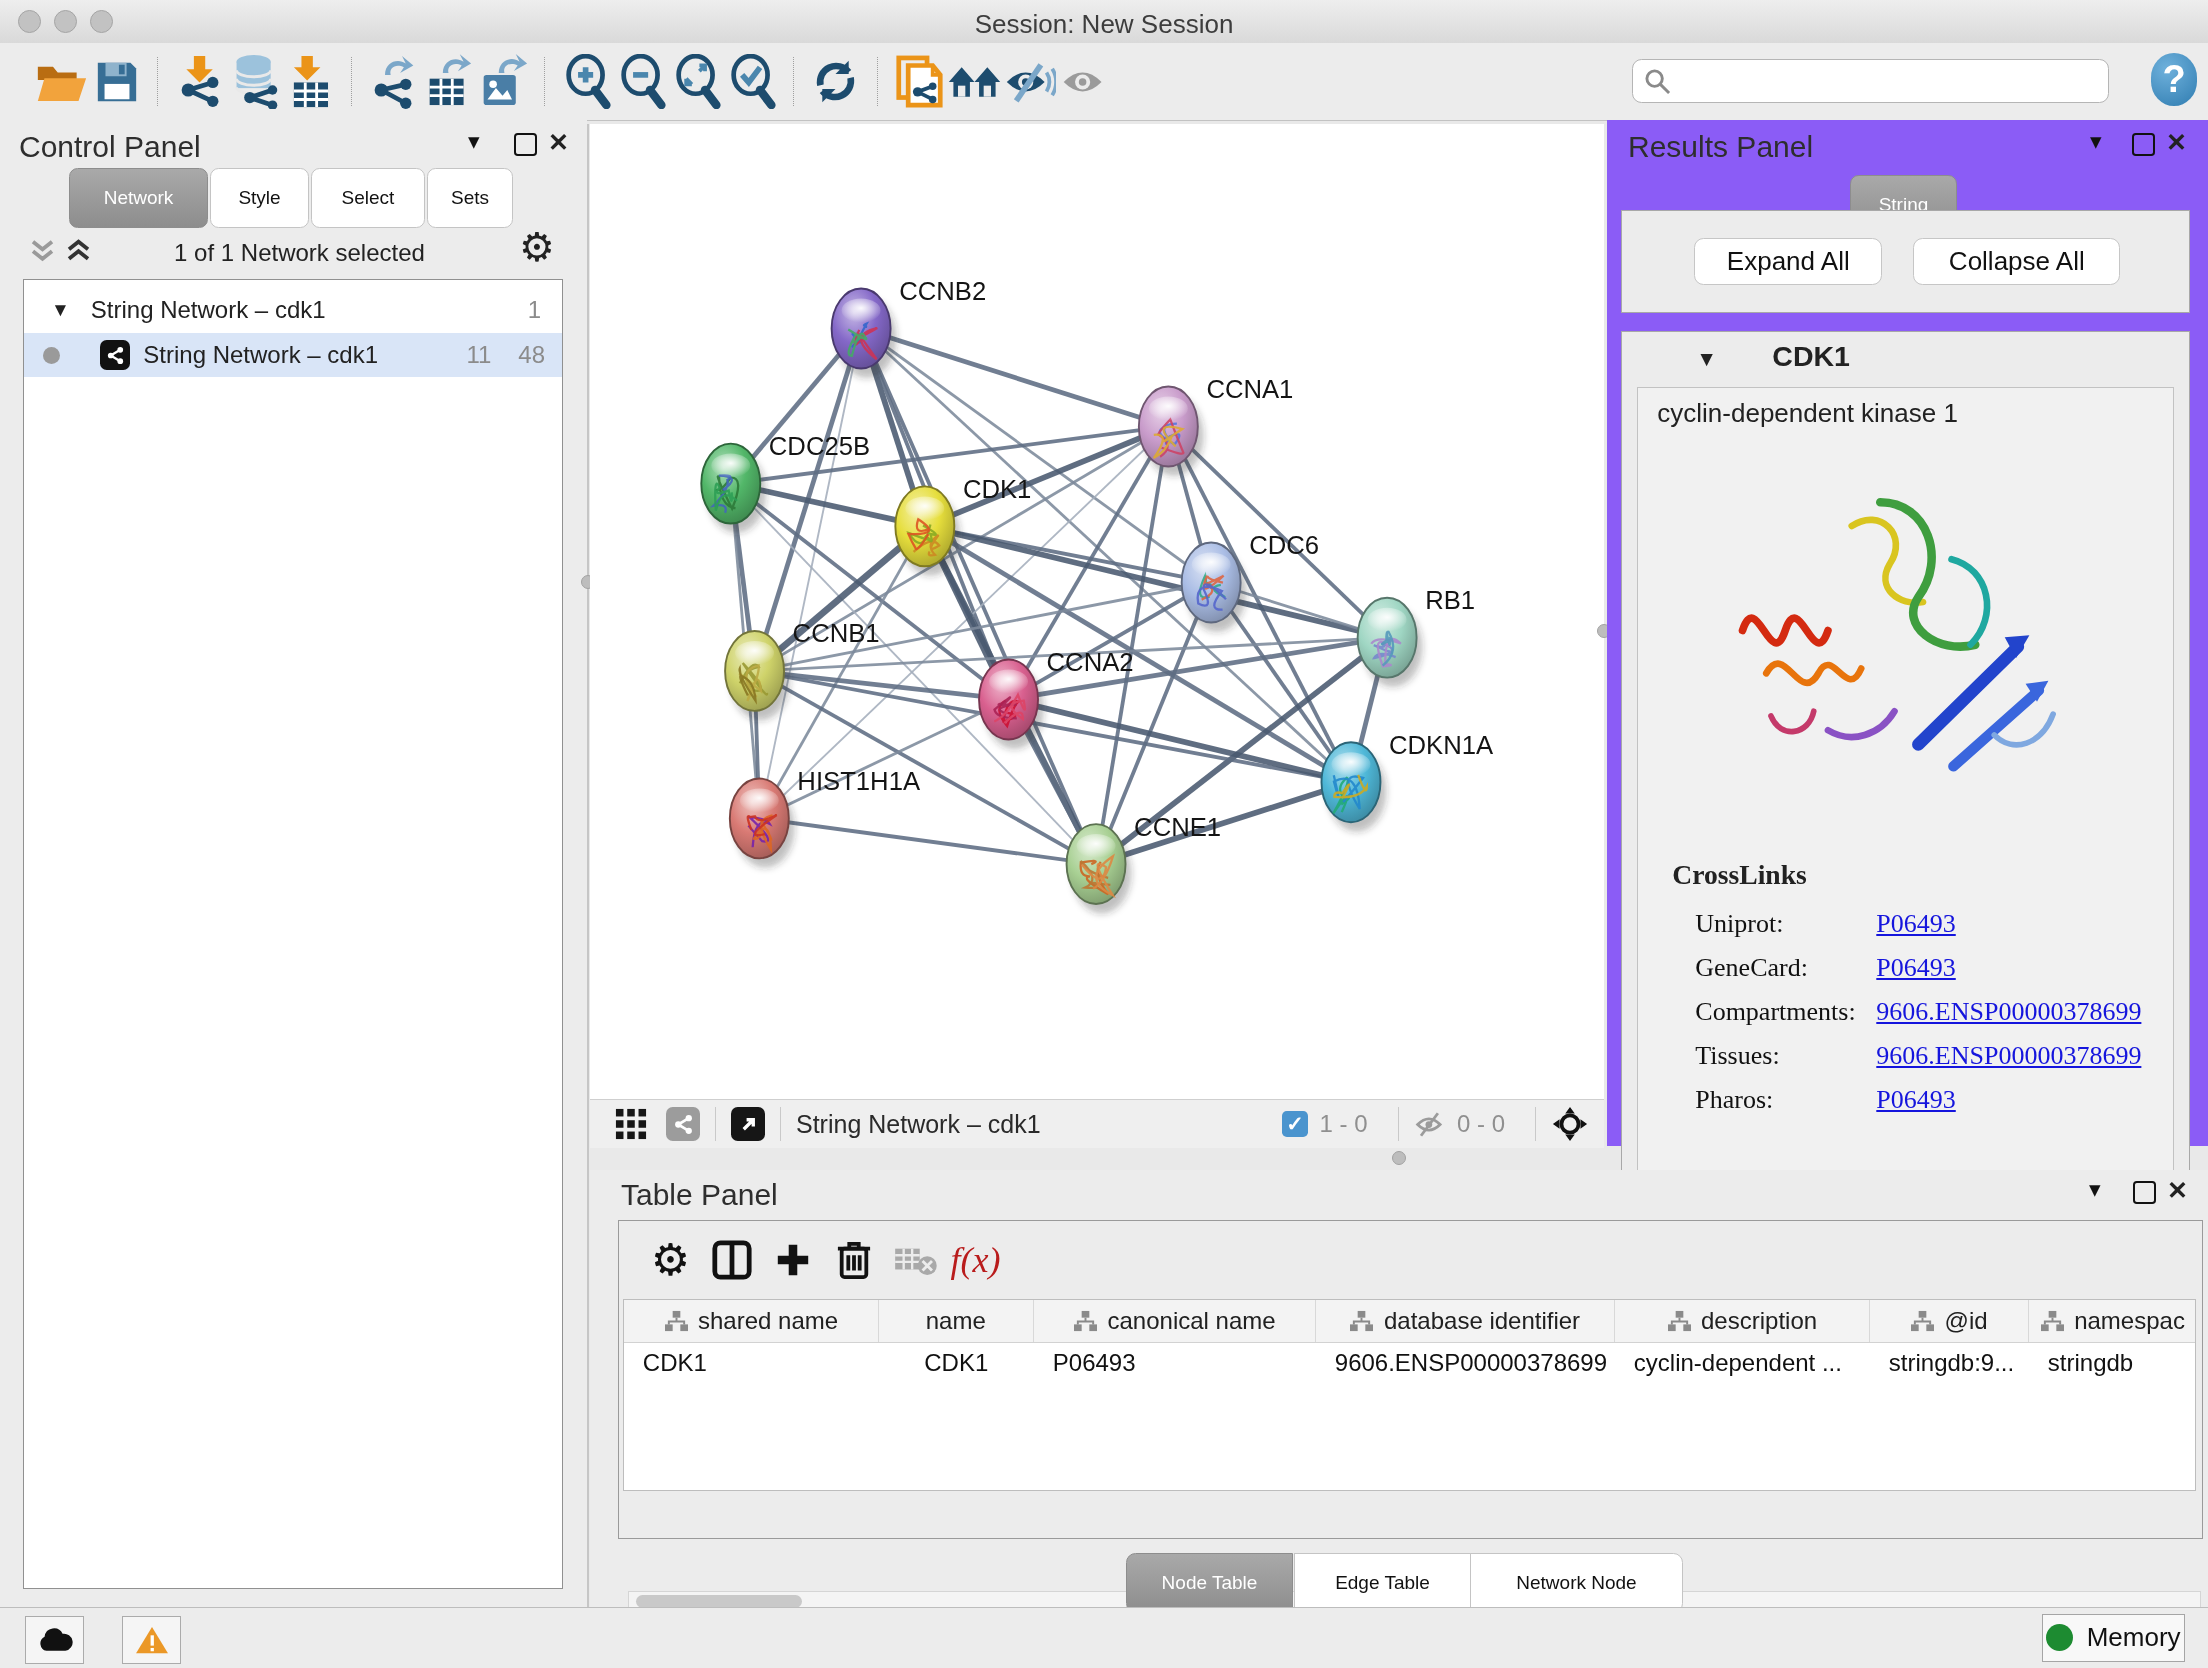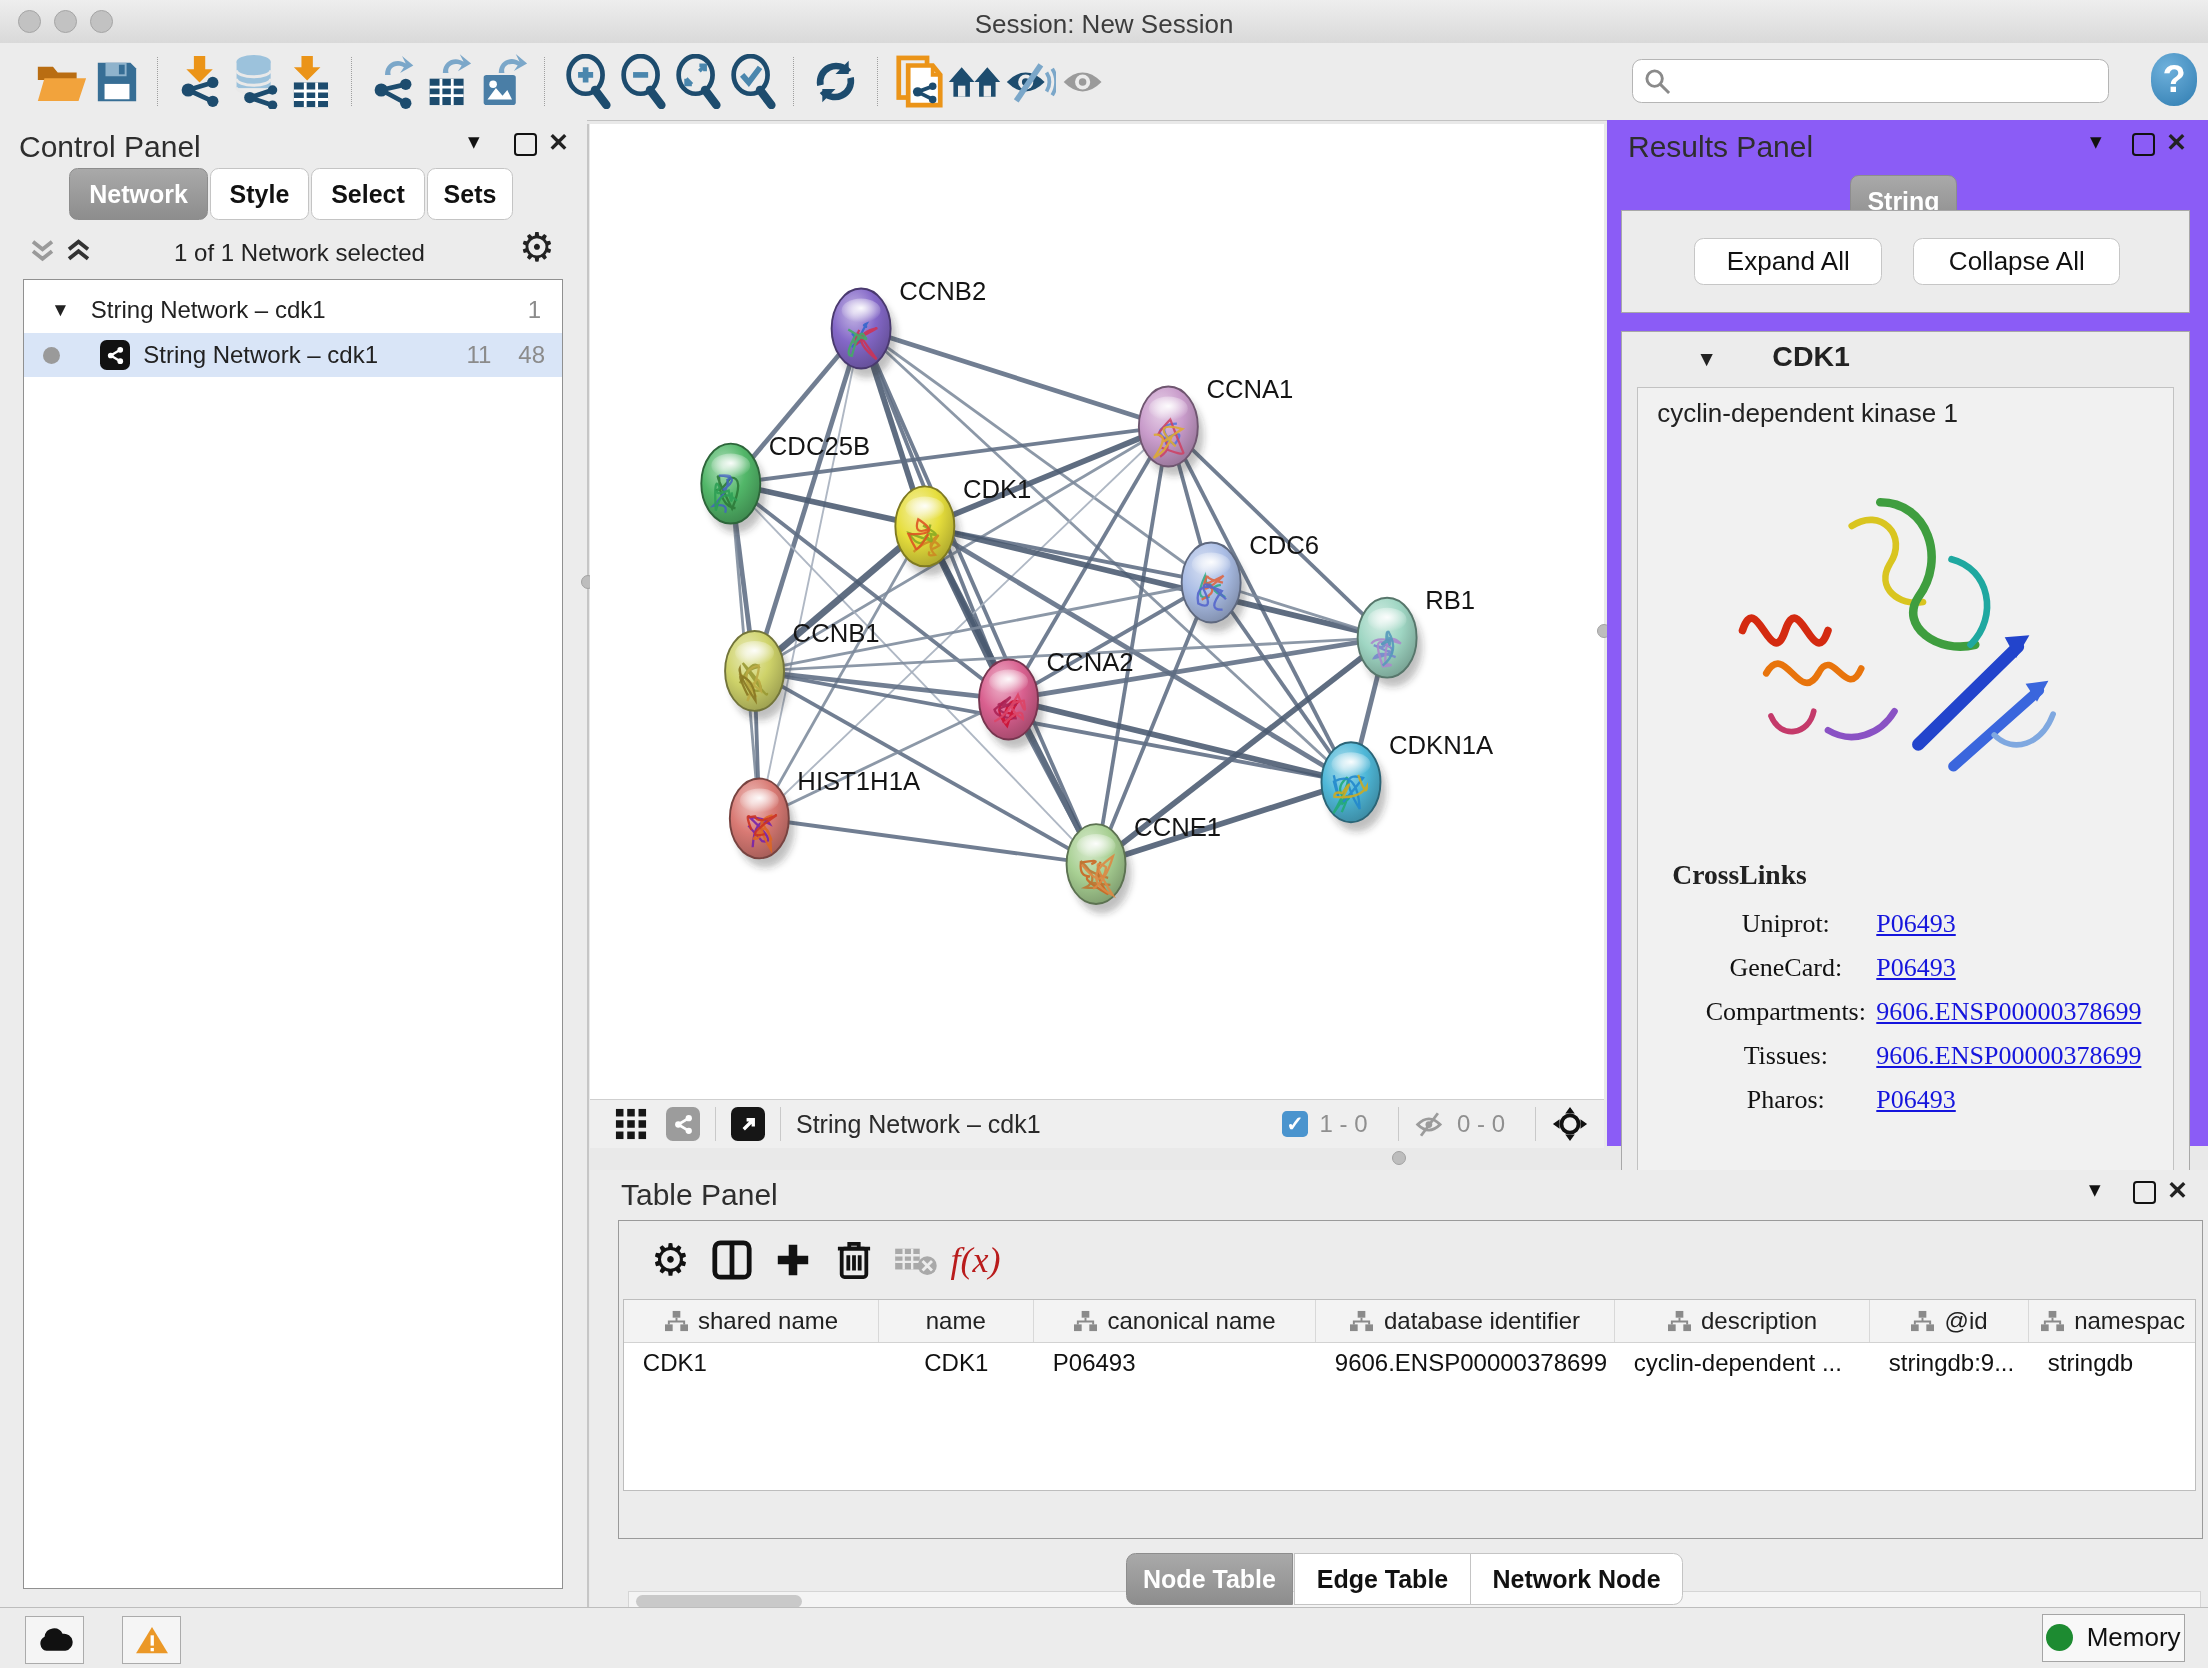--- a/index.html
+++ b/index.html
@@ -20,22 +20,22 @@
     border-radius:9.5px;display:flex;align-items:center;padding:0 11.4px;box-sizing:border-box;}
   .searchbox input{border:none;outline:none;font-size:23px;width:100%;background:transparent;}
   .helpbtn{left:2151px;top:53px;width:46px;height:53px;border-radius:50%/46%;
     background:radial-gradient(circle at 35% 30%,#6fb1dc,#2f7cb0);color:#fff;font-size:38px;font-weight:bold;
     display:flex;align-items:center;justify-content:center;}
   
   .panel-title{font-size:30px;color:#2e2e2e;}
   .pn-ctl{font-size:23px;color:#111;}
   .sq{display:inline-block;width:19px;height:19px;border:2.9px solid #111;border-radius:3.8px;}
   
-  .tab{height:52px;display:flex;align-items:center;justify-content:center;font-size:25px;
-    background:#fff;border:1px solid #c4c4c4;color:#111;border-radius:8.6px;box-sizing:border-box;font-weight:bold;}
+  .tab{height:60px;display:flex;align-items:center;justify-content:center;font-size:19px;
+    background:#fff;border:1px solid #c4c4c4;color:#111;border-radius:8.6px;box-sizing:border-box;}
   .tab.sel{background:linear-gradient(#a9a9a9,#8d8d8d);color:#fff;border-color:#8d8d8d;}
   
   .cp-listbox{left:23px;top:279px;width:538px;height:1308px;background:#fff;border:1.9px solid #909090;}
   .cp-row{position:absolute;left:0;width:100%;height:44px;display:flex;align-items:center;font-size:24px;}
   .cp-row .cnt{color:#8b8b8b;}
   .share-badge{width:30px;height:30px;border-radius:6.7px;background:#111;display:flex;align-items:center;justify-content:center;}
   
   .canvas{left:590px;top:124px;width:1014px;height:975px;background:#fff;}
   .cp-border{left:587px;top:124px;width:1.9px;height:1484px;background:#c6c6c6;}
   .net-toolbar{left:590px;top:1099px;width:1014px;height:48px;background:#efefef;border-top:1px solid #cfcfcf;
@@ -44,21 +44,21 @@
   .blackchip{width:34px;height:34px;border-radius:6.7px;background:#161616;display:flex;align-items:center;justify-content:center;flex:none;}
   .graychip{width:34px;height:34px;border-radius:6.7px;background:#9c9c9c;display:flex;align-items:center;justify-content:center;flex:none;}
   .cbx{width:26px;height:26px;border-radius:4.8px;background:#4a94ce;color:#fff;font-size:21px;font-weight:bold;
     display:flex;align-items:center;justify-content:center;flex:none;}
   .gray-num{color:#8f8f8f;font-size:24px;}
   .split-dot{width:12.4px;height:12.4px;border-radius:50%;background:#bdbdbd;border:1px solid #a2a2a2;}
   
   .rp-box{border:1.9px solid #a8a8a8;background:#ececec;box-sizing:border-box;}
   .btn{background:#fff;border:1px solid #c6c6c6;border-radius:9.5px;font-size:26px;color:#111;
     display:flex;align-items:center;justify-content:center;}
-  .serif{font-family:"Liberation Serif",serif;text-align:center;}
+  .serif{font-family:"Liberation Serif",serif;}
   .xlink-label{font-size:26px;color:#111;}
   .xlink-val{font-size:26px;color:#1515dd;text-decoration:underline;}
   
   .tp-box{left:618px;top:1220px;width:1585px;height:319px;border:1.9px solid #9a9a9a;background:#ececec;box-sizing:border-box;}
   .tp-toolbar{position:absolute;left:0;top:0;width:100%;height:78px;display:flex;align-items:center;}
   .tp-ic{width:61px;height:61px;display:flex;align-items:center;justify-content:center;flex:none;}
   .tbl{position:absolute;left:3.8px;top:78px;width:1571px;height:190px;background:#fff;border:1px solid #bdbdbd;}
   .thead{display:flex;height:42px;background:#f3f3f3;border-bottom:1.9px solid #d2d2d2;}
   .th{display:flex;align-items:center;justify-content:center;gap:9.5px;font-size:24px;color:#202020;
       border-right:1px solid #d8d8d8;box-sizing:border-box;flex:none;}

